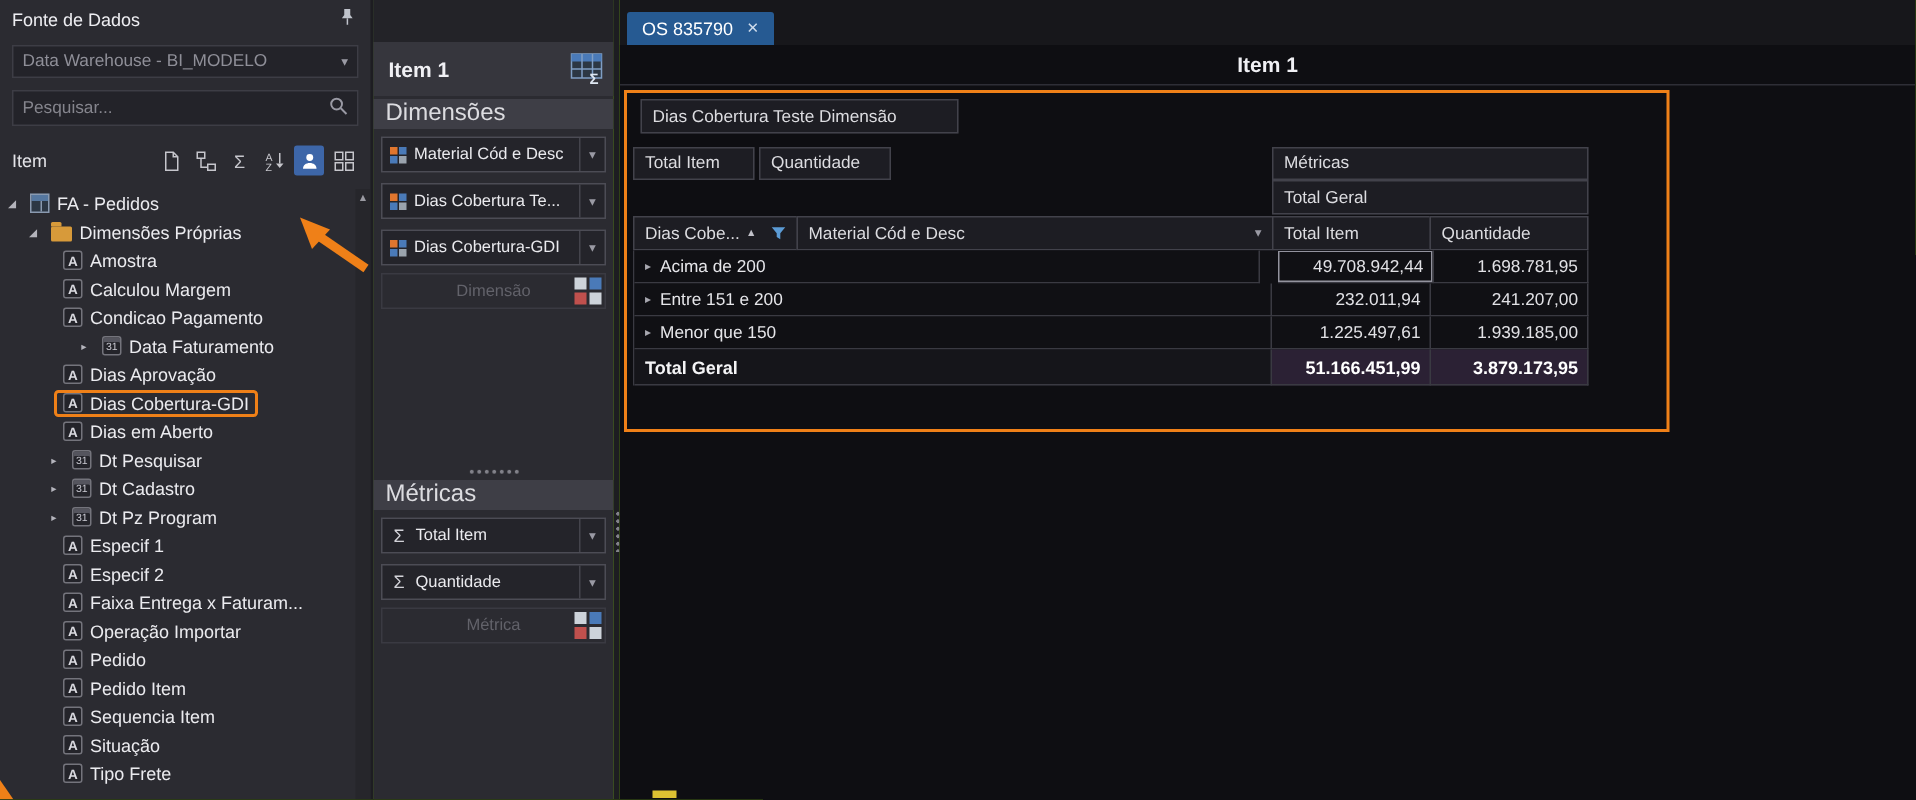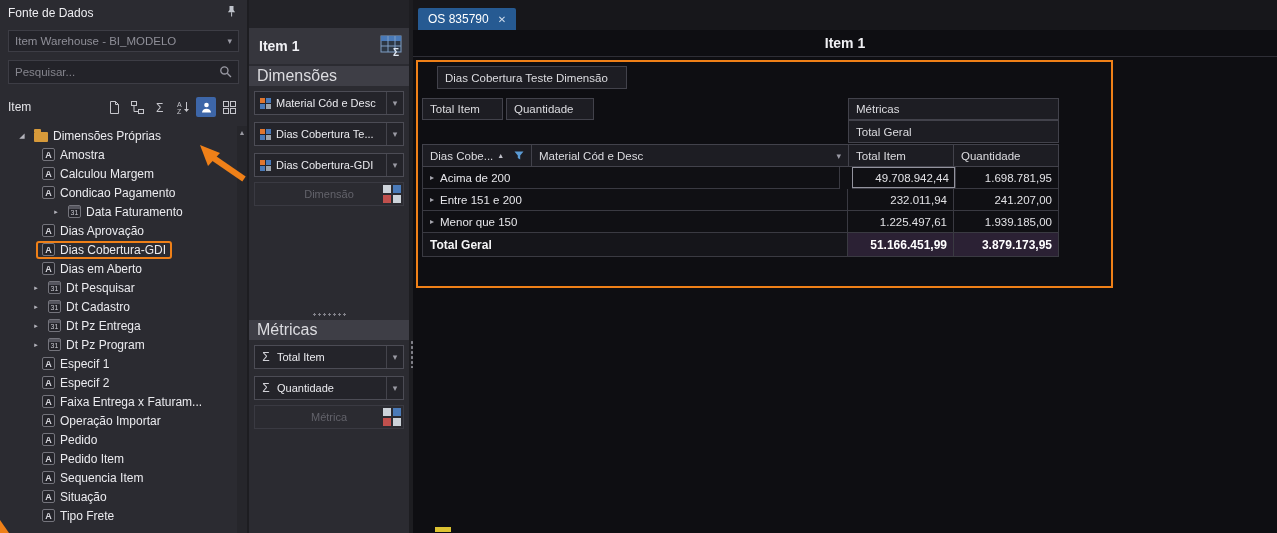--- a/index.html
+++ b/index.html
@@ -108,21 +108,21 @@
     <div class="panel-title-row">
       <span>Fonte de Dados</span>
       <span>
         <svg width="15" height="15" viewBox="0 0 15 15">
             <path d="M5.5 2h4v4l1.6 2.2H3.9L5.5 6z" fill="#c0c4cc"></path>
             <rect x="7.1" y="8.2" width="1" height="4.3" fill="#c0c4cc"></rect>
           </svg>
       </span>
     </div>
     <div class="ds-select">
-      <span>Item Warehouse - BI_MODELO</span>
+      <span>Data Warehouse - BI_MODELO</span>
       <span class="caret">▾</span>
     </div>
     <div class="search-box">
       <span>Pesquisar...</span>
       <span>
         <svg width="13" height="13" viewBox="0 0 13 13">
             <circle cx="5.4" cy="5.4" r="3.6" fill="none" stroke="#9a9aa4" stroke-width="1.3"></circle>
             <path d="M8.2 8.2L12 12" stroke="#9a9aa4" stroke-width="1.3"></path>
           </svg>
       </span>
@@ -165,20 +165,27 @@
       <span class="tbtn">
           <svg width="15" height="15" viewBox="0 0 15 15">
             <rect x="1.5" y="1.5" width="5" height="5" fill="none" stroke="#c6c6cc"></rect>
             <rect x="8.5" y="1.5" width="5" height="5" fill="none" stroke="#c6c6cc"></rect>
             <rect x="1.5" y="8.5" width="5" height="5" fill="none" stroke="#c6c6cc"></rect>
             <rect x="8.5" y="8.5" width="5" height="5" fill="none" stroke="#c6c6cc"></rect>
           </svg>
         </span>
     </div>
     <div class="tree">
+        <div class="tree-row" style="padding-left: 2px;">
+          <span class="expander">◢</span>
+          <span class="row-wrap">
+            <span class="ticon table"></span>
+            <span class="tlabel">FA - Pedidos</span>
+          </span>
+        </div>
         <div class="tree-row" style="padding-left: 16px;">
           <span class="expander">◢</span>
           <span class="row-wrap">
             <span class="ticon folder"></span>
             <span class="tlabel">Dimensões Próprias</span>
           </span>
         </div>
         <div class="tree-row" style="padding-left: 30px;">
           <span class="expander-sp"></span>
           <span class="row-wrap">
@@ -233,27 +240,20 @@
           <span class="row-wrap">
             <span class="ticon d31">31</span>
             <span class="tlabel">Dt Pesquisar</span>
           </span>
         </div>
         <div class="tree-row" style="padding-left: 30px;">
           <span class="expander">▸</span>
           <span class="row-wrap">
             <span class="ticon d31">31</span>
             <span class="tlabel">Dt Cadastro</span>
-          </span>
-        </div>
-        <div class="tree-row" style="padding-left: 30px;">
-          <span class="expander">▸</span>
-          <span class="row-wrap">
-            <span class="ticon d31">31</span>
-            <span class="tlabel">Dt Pz Entrega</span>
           </span>
         </div>
         <div class="tree-row" style="padding-left: 30px;">
           <span class="expander">▸</span>
           <span class="row-wrap">
             <span class="ticon d31">31</span>
             <span class="tlabel">Dt Pz Program</span>
           </span>
         </div>
         <div class="tree-row" style="padding-left: 30px;">
@@ -391,21 +391,21 @@
   <main class="main">
     <div class="tabbar">
       <div class="tab">
         <span>OS 835790</span>
         <span class="close">✕</span>
       </div>
     </div>
     <div class="content">
       <div class="pivot-title">Item 1</div>
 
-      <div class="hcell" style="left:24px;top:36px;width:190px;height:23px">Dias Cobertura Teste Dimensão</div>
+      <div class="hcell" style="left:14px;top:36px;width:212px;height:23px">Dias Cobertura Teste Dimensão</div>
 
       <div class="hcell" style="left:9px;top:68px;width:81px;height:22px">Total Item</div>
       <div class="hcell" style="left:93px;top:68px;width:88px;height:22px">Quantidade</div>
 
       <div class="hcell" style="left:435px;top:68px;width:211px;height:22px">Métricas</div>
       <div class="hcell" style="left:435px;top:90px;width:211px;height:23px">Total Geral</div>
 
       <div class="hcell rowfield" style="left:9px;top:114px;width:110px;height:23px">
         <span>Dias Cobe...</span>
         <span class="sort-asc">▲</span>

